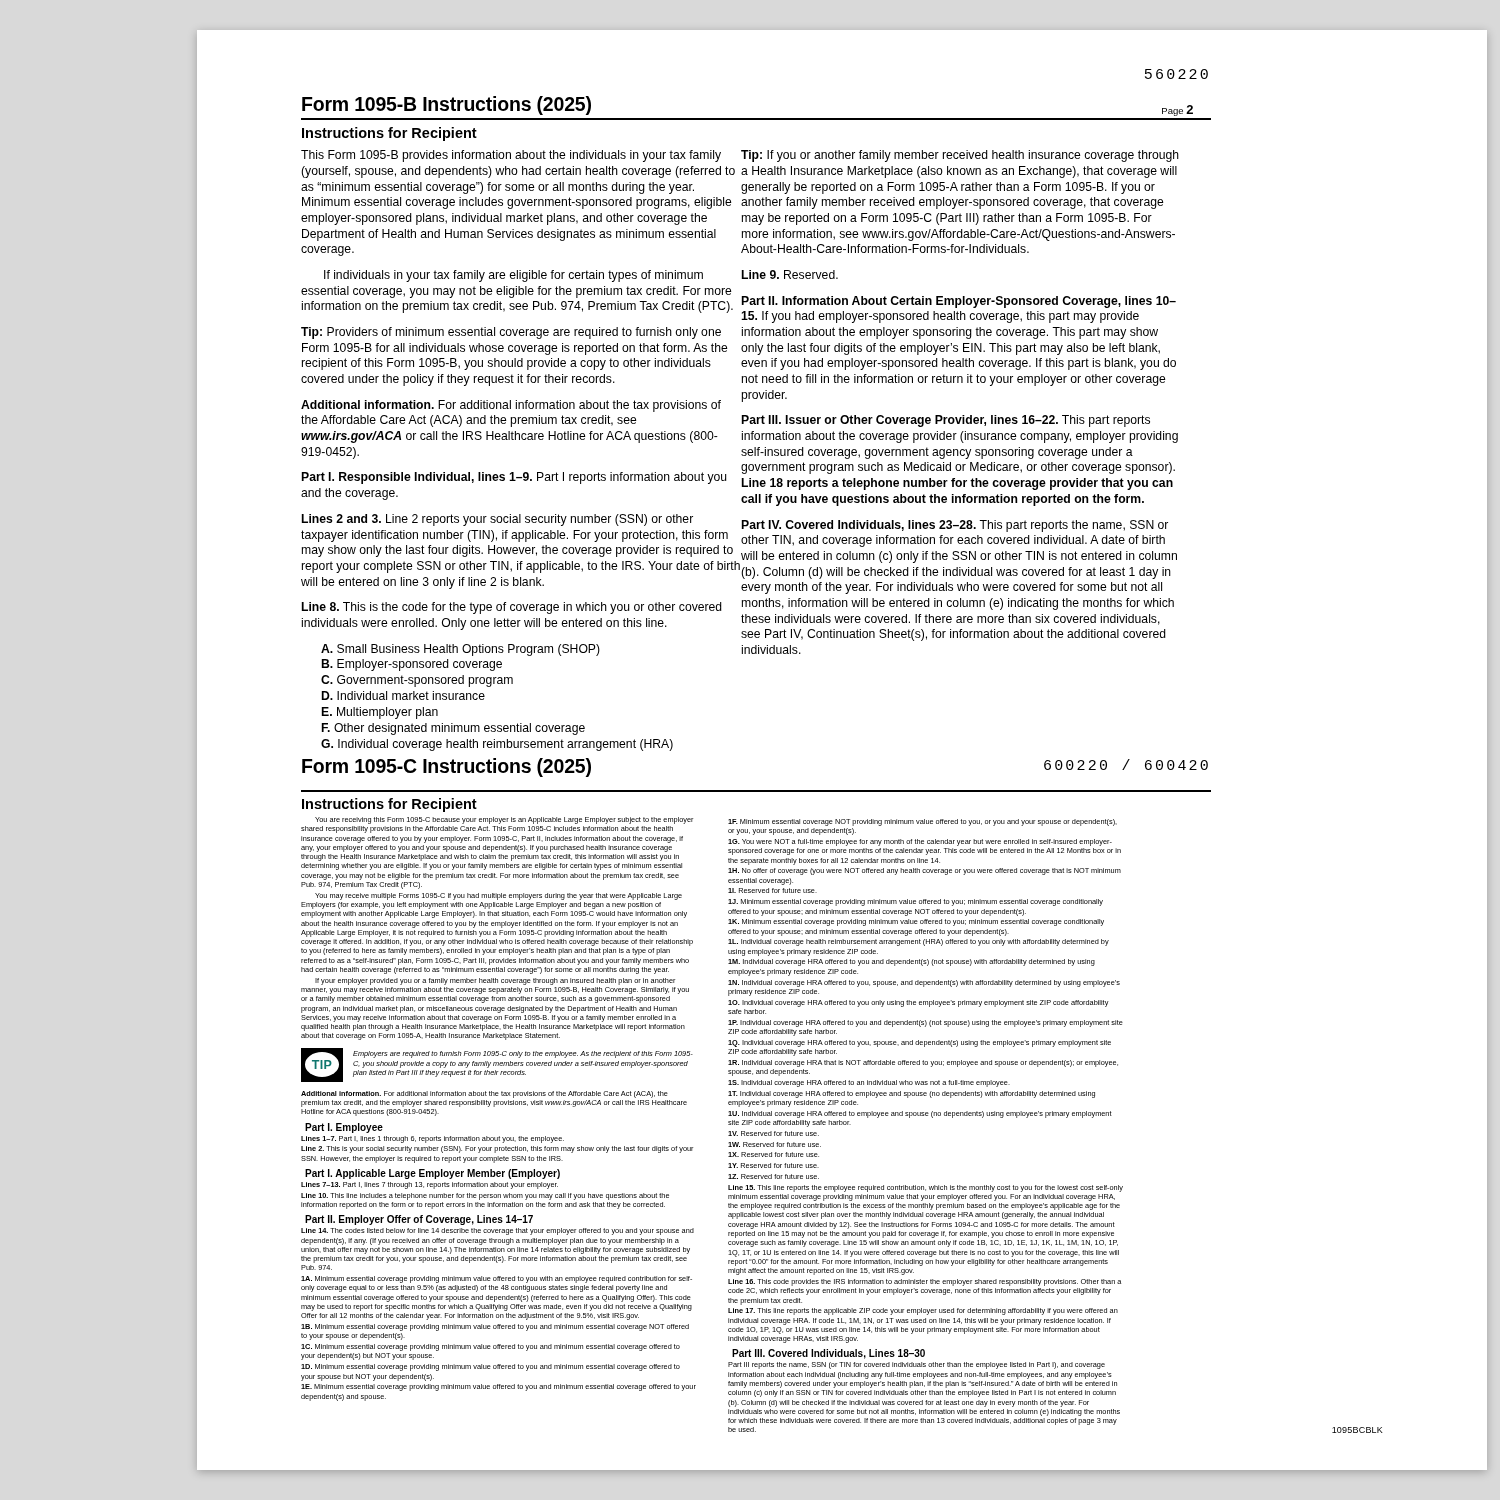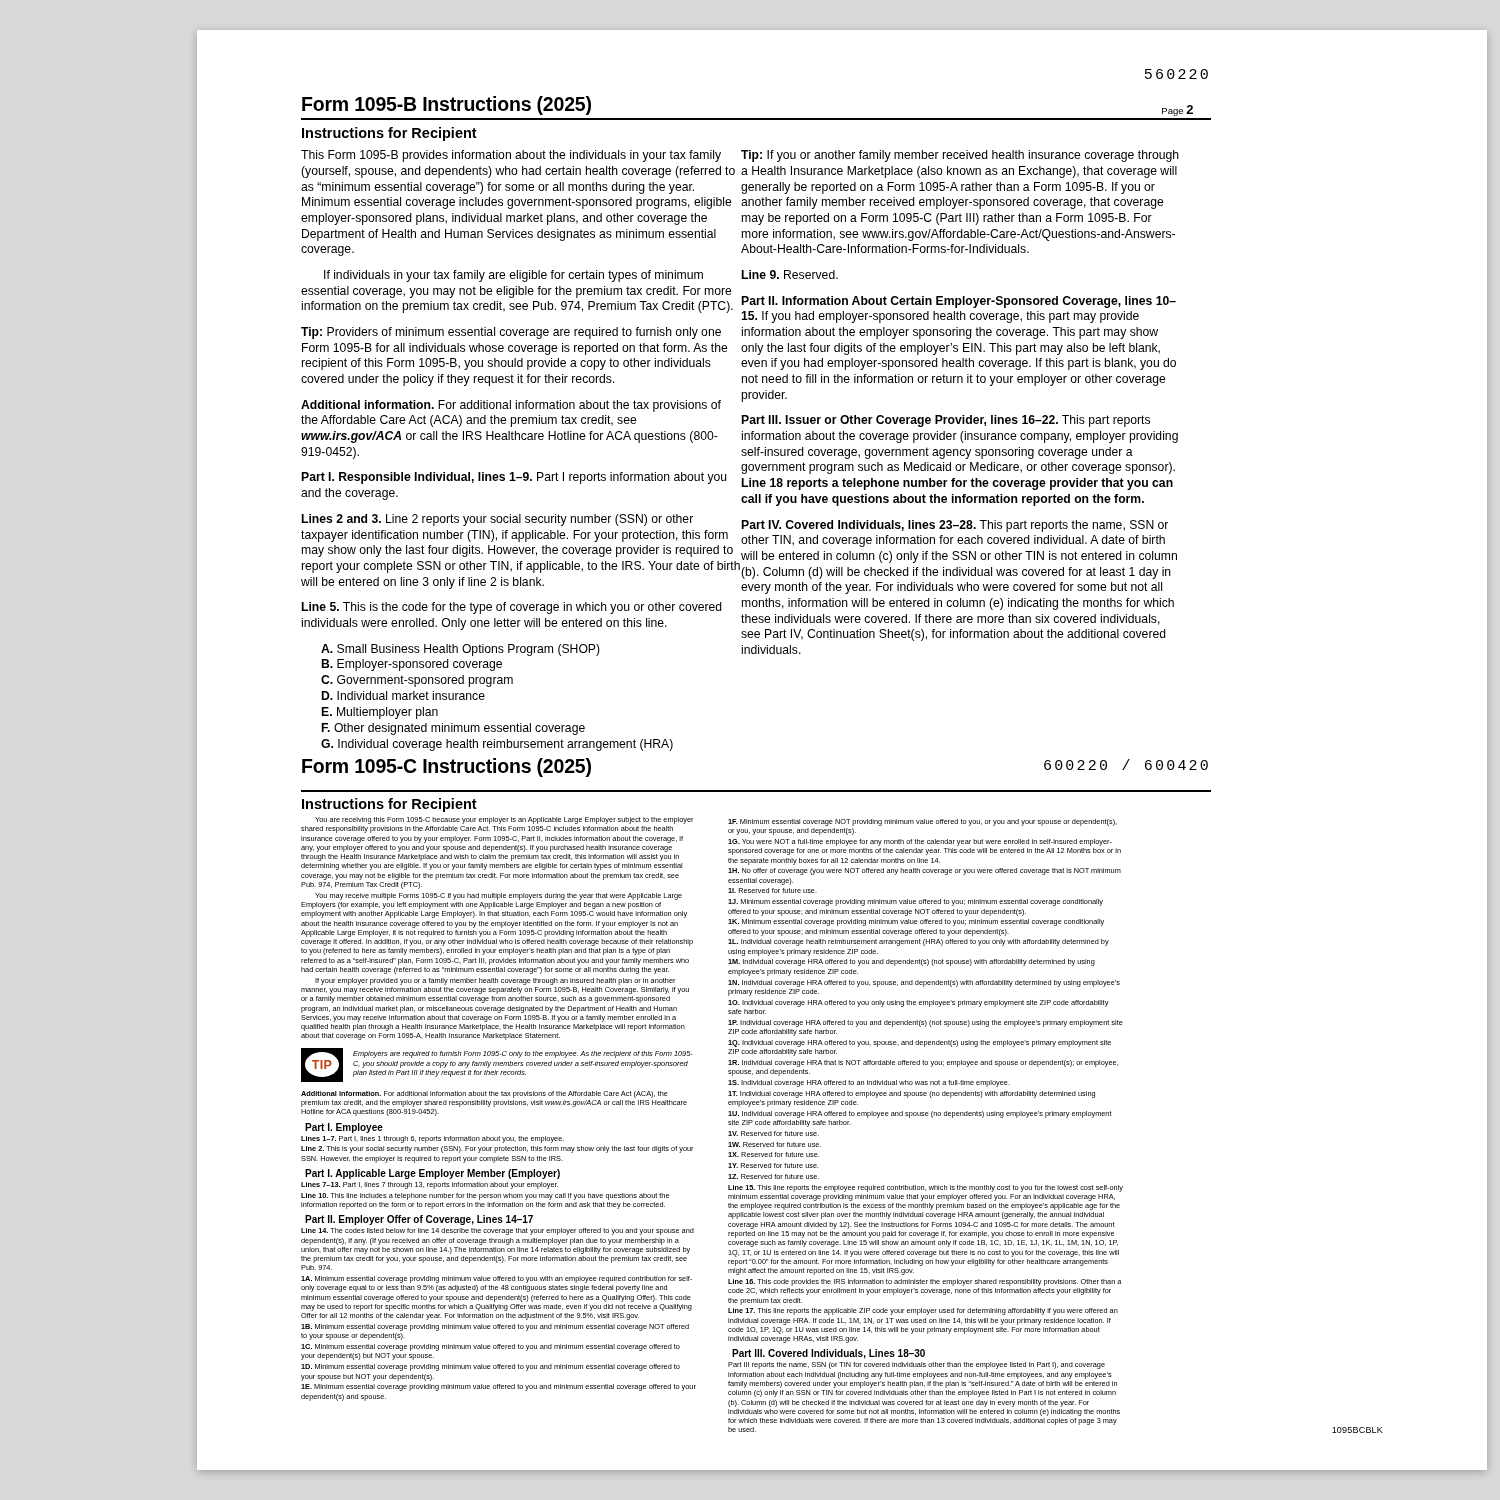--- a/index.html
+++ b/index.html
@@ -70,21 +70,21 @@
   
   .tipbox{display:flex;align-items:flex-start;margin:6px 0 7px 0;}
   .tipicon{
     width:42px;height:34px;background:#000;flex:0 0 auto;
     display:flex;align-items:center;justify-content:center;
     margin-right:10px;margin-top:1px;
   }
   .tipicon span{
     display:flex;align-items:center;justify-content:center;
     width:34px;height:25px;background:#fff;border-radius:50%;
-    font-size:12.5px;font-weight:bold;letter-spacing:0.3px;color:#c2410c;
+    font-size:12.5px;font-weight:bold;letter-spacing:0.3px;color:#0f766e;
   }
   .tiptext{font-size:7.35px;line-height:1.33;font-style:italic;padding-top:2px;}
   .formcode{
     position:absolute;right:104px;bottom:35px;
     font-size:9px;letter-spacing:0.2px;
   }
 </style>
 </head>
 <body>
 
@@ -107,21 +107,21 @@
 
     <div class="cols">
 
       <div class="col">
         <p>This Form 1095-B provides information about the individuals in your tax family (yourself, spouse, and dependents) who had certain health coverage (referred to as “minimum essential coverage”) for some or all months during the year. Minimum essential coverage includes government-sponsored programs, eligible employer-sponsored plans, individual market plans, and other coverage the Department of Health and Human Services designates as minimum essential coverage.</p>
         <p class="ind">If individuals in your tax family are eligible for certain types of minimum essential coverage, you may not be eligible for the premium tax credit. For more information on the premium tax credit, see Pub. 974, Premium Tax Credit (PTC).</p>
         <p><span class="b">Tip:</span><span> Providers of minimum essential coverage are required to furnish only one Form 1095-B for all individuals whose coverage is reported on that form. As the recipient of this Form 1095-B, you should provide a copy to other individuals covered under the policy if they request it for their records.</span></p>
         <p><span class="b">Additional information.</span><span> For additional information about the tax provisions of the Affordable Care Act (ACA) and the premium tax credit, see </span><span class="bi">www.irs.gov/ACA</span><span> or call the IRS Healthcare Hotline for ACA questions (800-919-0452).</span></p>
         <p><span class="b">Part I. Responsible Individual, lines 1–9.</span><span> Part I reports information about you and the coverage.</span></p>
         <p><span class="b">Lines 2 and 3.</span><span> Line 2 reports your social security number (SSN) or other taxpayer identification number (TIN), if applicable. For your protection, this form may show only the last four digits. However, the coverage provider is required to report your complete SSN or other TIN, if applicable, to the IRS. Your date of birth will be entered on line 3 only if line 2 is blank.</span></p>
-        <p><span class="b">Line 5.</span><span> This is the code for the type of coverage in which you or other covered individuals were enrolled. Only one letter will be entered on this line.</span></p>
+        <p><span class="b">Line 8.</span><span> This is the code for the type of coverage in which you or other covered individuals were enrolled. Only one letter will be entered on this line.</span></p>
         <ul class="codelist" id="b-codes">
             <li><span class="b">A. </span><span>Small Business Health Options Program (SHOP)</span></li>
             <li><span class="b">B. </span><span>Employer-sponsored coverage</span></li>
             <li><span class="b">C. </span><span>Government-sponsored program</span></li>
             <li><span class="b">D. </span><span>Individual market insurance</span></li>
             <li><span class="b">E. </span><span>Multiemployer plan</span></li>
             <li><span class="b">F. </span><span>Other designated minimum essential coverage</span></li>
             <li><span class="b">G. </span><span>Individual coverage health reimbursement arrangement (HRA)</span></li>
           </ul>
       </div>

